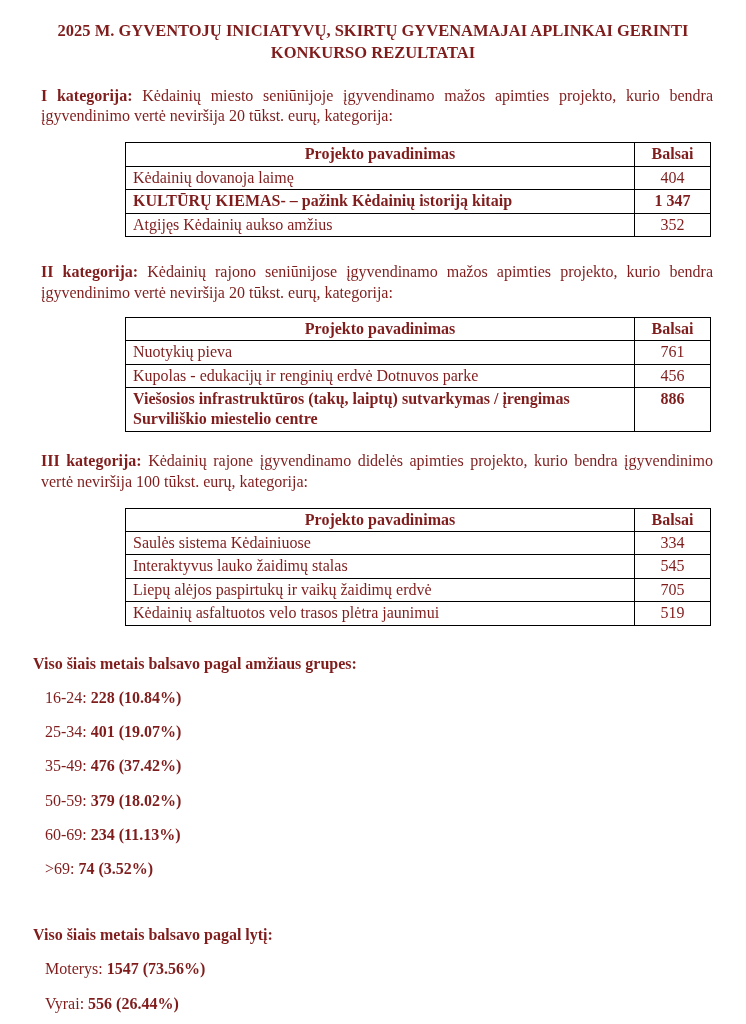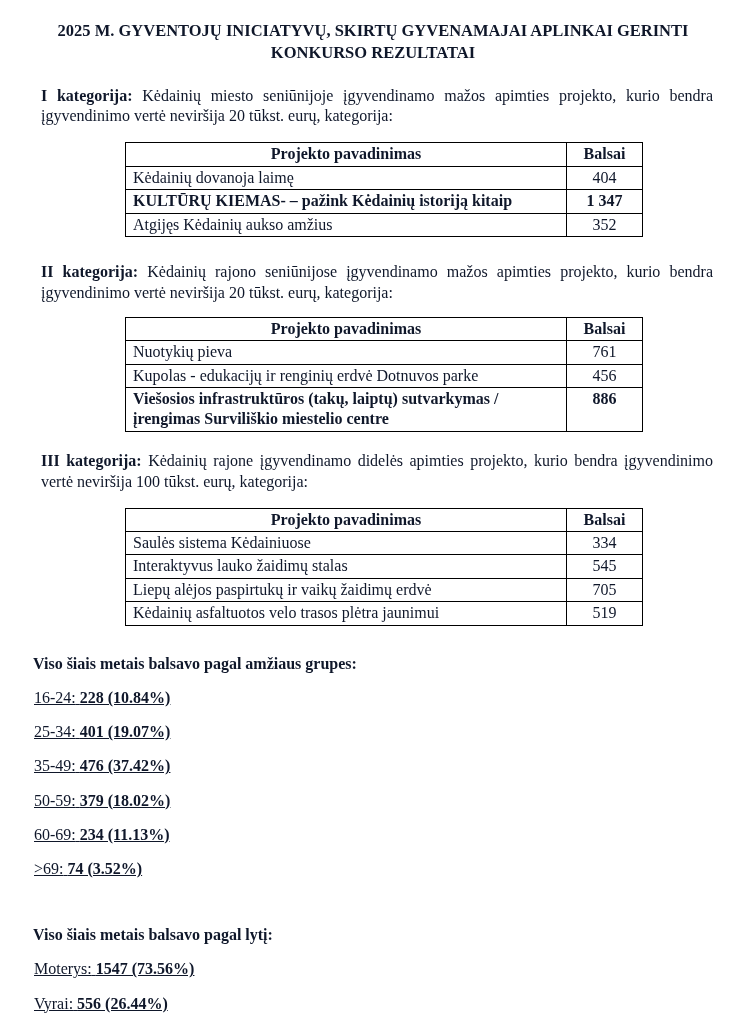--- a/index.html
+++ b/index.html
@@ -7,21 +7,21 @@
     padding: 0;
     background: #ffffff;
   }
   .page {
     position: relative;
     width: 746px;
     height: 1024px;
     box-sizing: border-box;
     padding: 16px 33px 0 33px;
     background: #ffffff;
-    color: #0f172a;
+    color: #7f1d1d;
     font-family: "Liberation Serif", "DejaVu Serif", serif;
     font-size: 16px;
     overflow: hidden;
   }
   .doc-title {
     font-size: 16.5px;
     font-weight: bold;
     text-align: center;
     line-height: 1.35;
     margin: 4px auto 0 auto;
@@ -31,21 +31,21 @@
     text-align: justify;
     line-height: 1.3;
     margin: 21px 0 0 8px;
   }
   .para-label {
     font-weight: bold;
   }
   table.results {
     border-collapse: collapse;
     table-layout: fixed;
-    width: 518px;
+    width: 586px;
     margin: 15px 0 0 92px;
     font-size: 16px;
   }
   table.results th,
   table.results td {
     border: 1.5px solid #000000;
     padding: 1px 7px;
     line-height: 1.28;
   }
   table.results th {
@@ -69,22 +69,21 @@
   .stats-heading {
     font-weight: bold;
     line-height: 1.2;
     margin: 28px 0 0 0;
   }
   .stats-heading.gender {
     margin-top: 47px;
   }
   .stat-line {
     line-height: 1.2;
-    margin: 15px 0 0 1px;
-    text-decoration: underline;
+    margin: 15px 0 0 12px;
   }
   .stat-line .stat-value {
     font-weight: bold;
   }
 </style>
 </head>
 <body>
 
 <div class="page">
 

